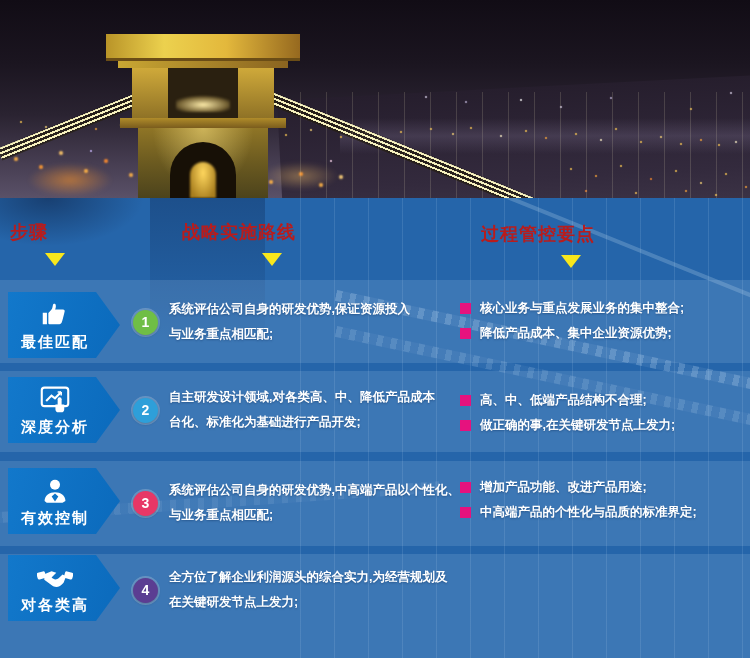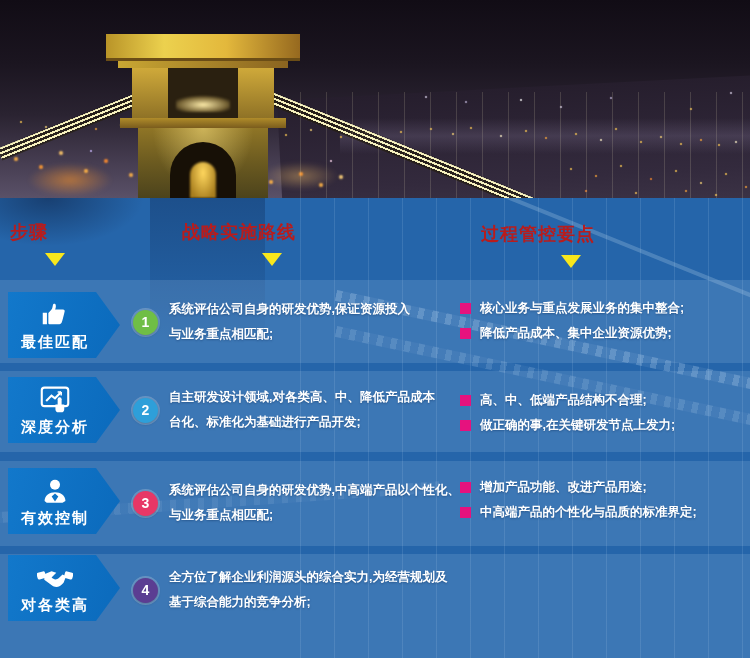--- a/index.html
+++ b/index.html
@@ -232,21 +232,21 @@
     <div class="num" style="background:#e73766">3</div>
     <div class="lines">
       <div>系统评估公司自身的研发优势,中高端产品以个性化、</div>
       <div>与业务重点相匹配;</div>
     </div>
   </div>
   <div class="mid m4">
     <div class="num" style="background:#5b3d92">4</div>
     <div class="lines">
       <div>全方位了解企业利润源头的综合实力,为经营规划及</div>
-      <div>基于综合能力的竞争分析;</div>
+      <div>在关键研发节点上发力;</div>
     </div>
   </div>
 
   <div class="pts p1">
     <div class="pt">
         <span class="sq"></span>
         <span>核心业务与重点发展业务的集中整合;</span>
       </div>
     <div class="pt">
         <span class="sq"></span>

